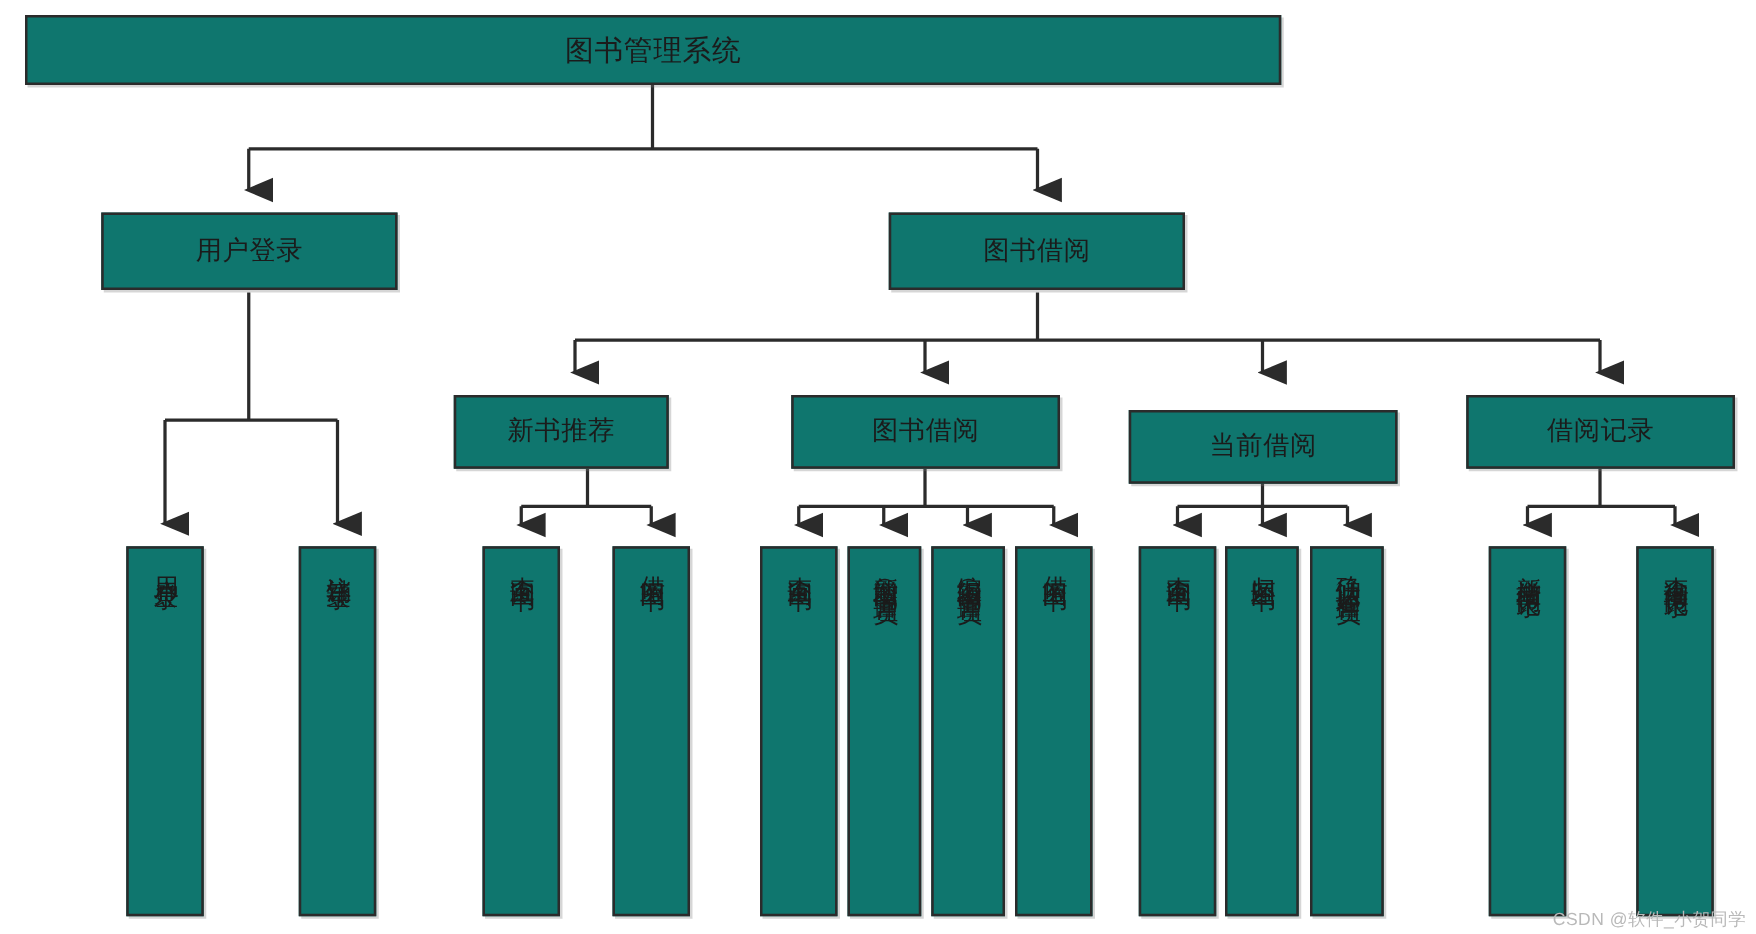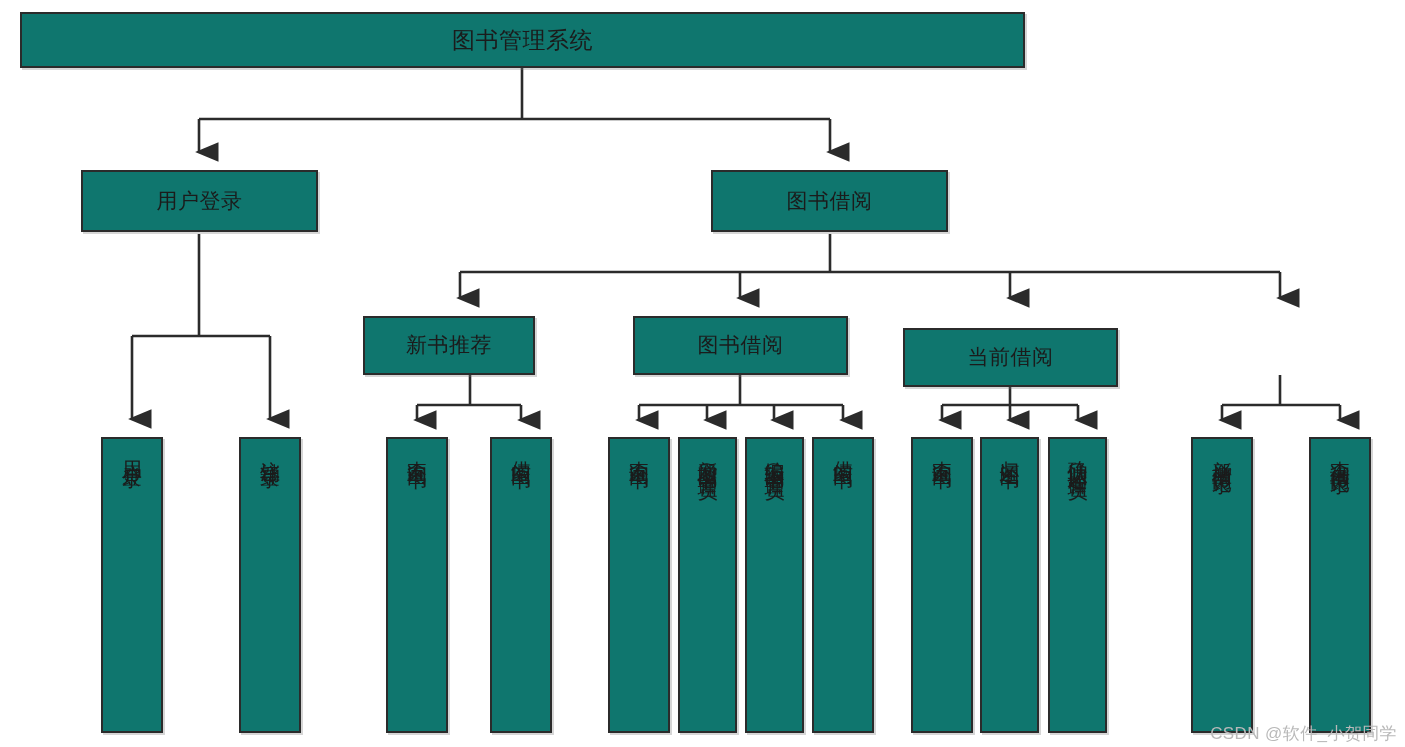--- a/index.html
+++ b/index.html
@@ -52,21 +52,21 @@
   }
   .node.vertical {
     align-items: flex-start;
     padding-top: 6px;
   }
   .node.root .node-label { font-size: 23px; }
   .watermark {
     position: absolute;
     right: 8px;
     bottom: 2px;
-    font-size: 17px;
+    font-size: 14px;
     color: #b9b9b9;
     white-space: nowrap;
     letter-spacing: 0.4px;
   }
 </style>
 </head>
 <body>
 
 <div id="diagram-root">
 
@@ -140,20 +140,23 @@
   </div>
 
   <div class="node" style="left:633px; top:316px; width:215px; height:59px;">
     <span class="node-label">图书借阅</span>
   </div>
 
   <div class="node" style="left:903px; top:316px; width:215px; height:59px;margin-top:12px;">
     <span class="node-label">当前借阅</span>
   </div>
 
+  <div class="node" style="left:1173px; top:316px; width:215px; height:59px;">
+    <span class="node-label">借阅记录</span>
+  </div>
 
   <div class="node vertical" style="left:101px; top:437px; width:62px; height:296px;">
     <span class="node-label">用户登录</span>
   </div>
 
   <div class="node vertical" style="left:239px; top:437px; width:62px; height:296px;">
     <span class="node-label">注销登录</span>
   </div>
 
   <div class="node vertical" style="left:386px; top:437px; width:62px; height:296px;">

